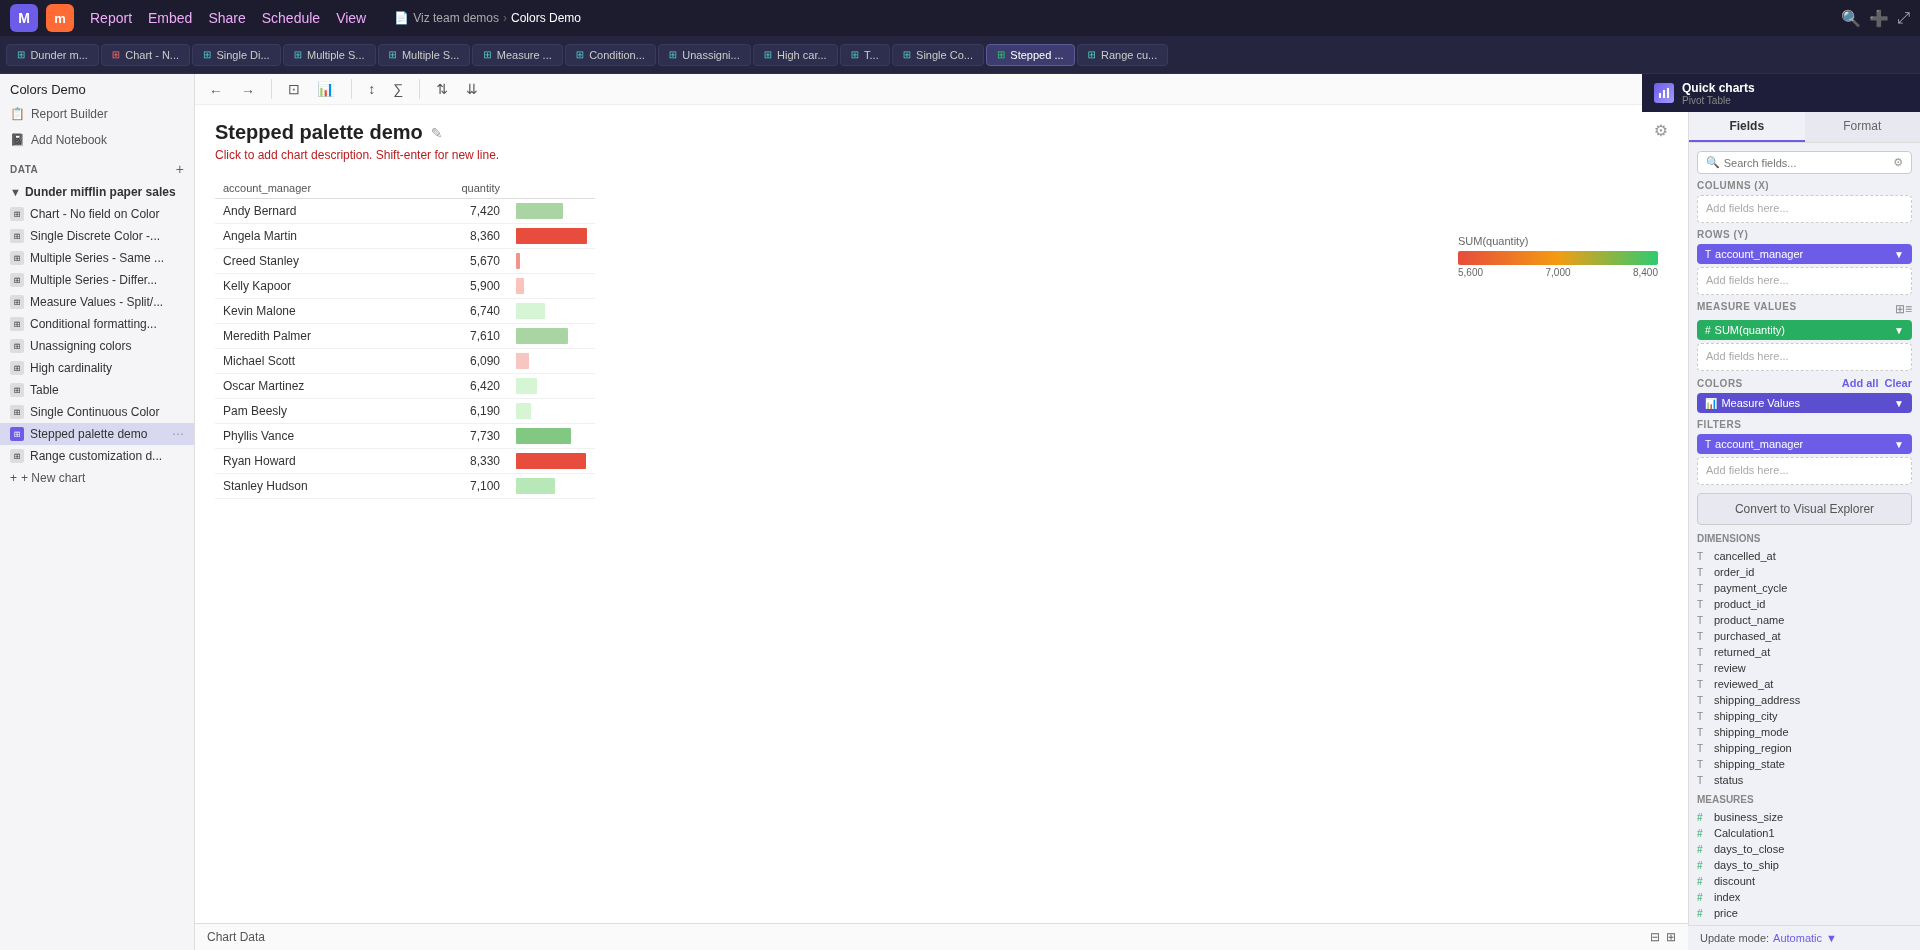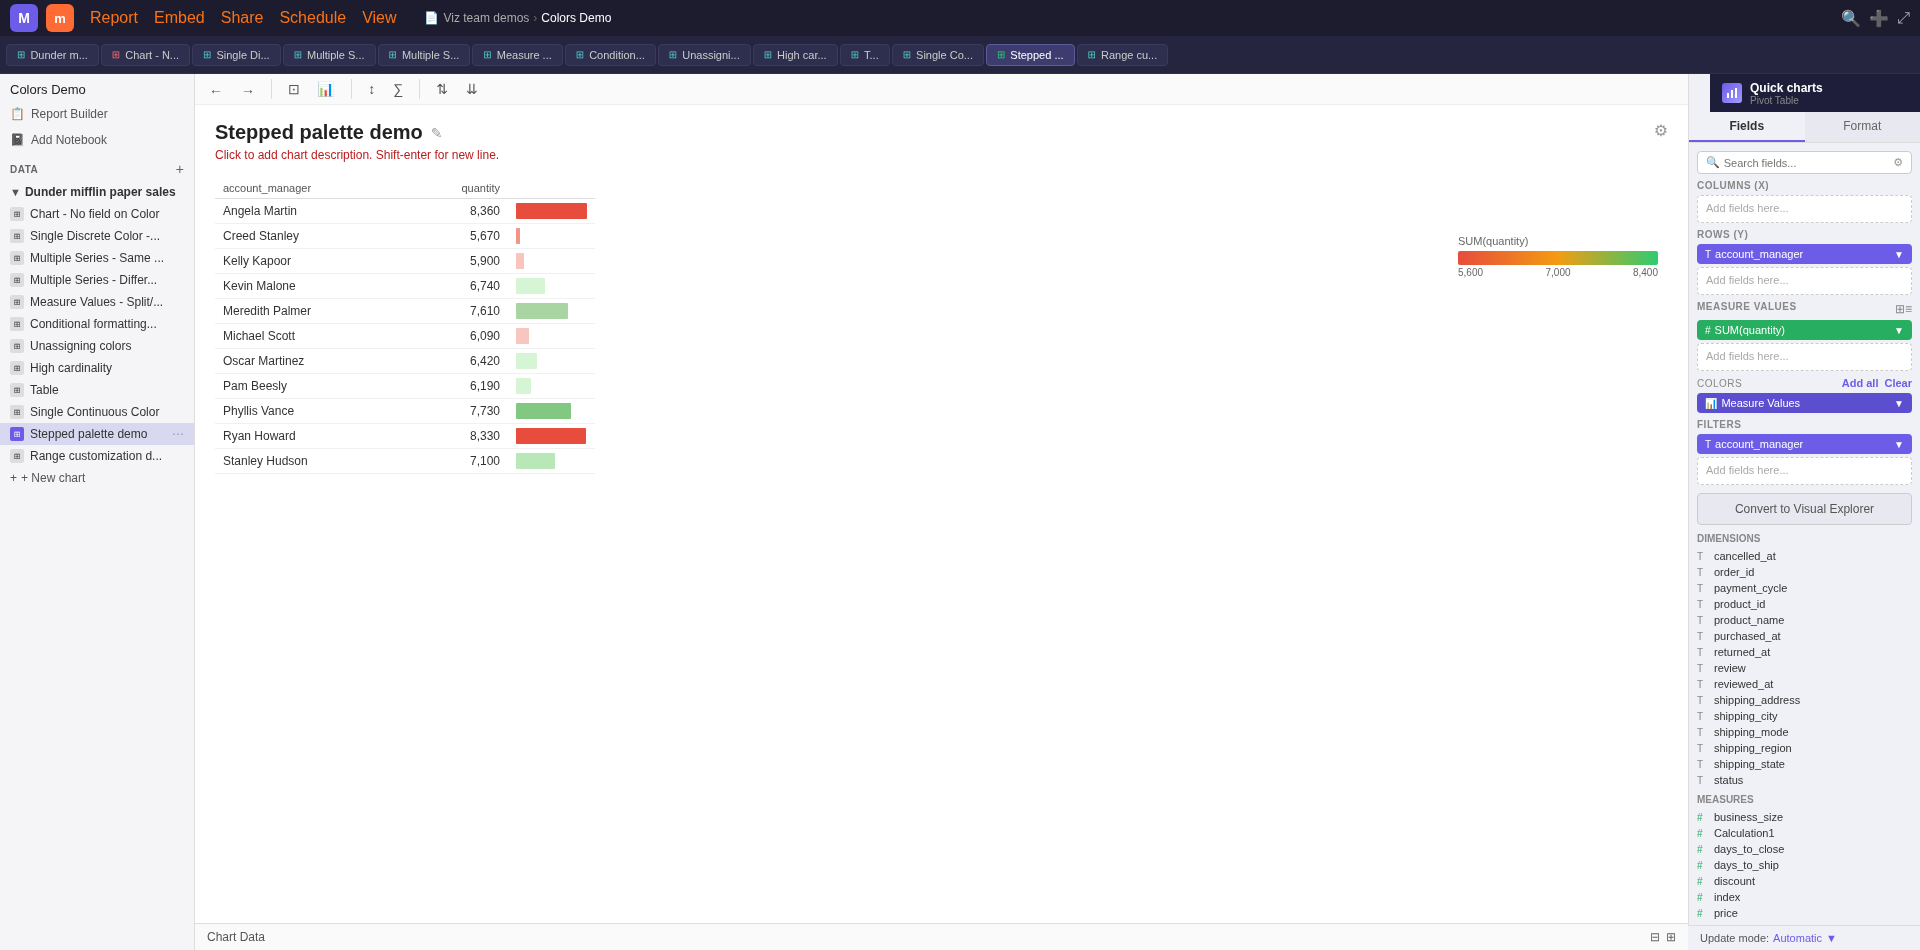--- a/index.html
+++ b/index.html
@@ -9,21 +9,21 @@
     #topbar {
       display: flex; align-items: center; background: #1c1c2e; height: 36px; padding: 0 10px; gap: 8px;
     }
     #topbar .logo-m { width: 28px; height: 28px; background: #6c5ce7; border-radius: 6px; display: flex; align-items: center; justify-content: center; color: white; font-weight: bold; font-size: 14px; }
     #topbar .logo-app { width: 28px; height: 28px; background: #ff6b35; border-radius: 6px; display: flex; align-items: center; justify-content: center; color: white; font-weight: bold; font-size: 13px; }
     #topbar .breadcrumb { color: #aaa; font-size: 12px; display: flex; align-items: center; gap: 4px; }
     #topbar .spacer { flex: 1; }
     #topbar .top-icons { display: flex; gap: 8px; align-items: center; }
     #topbar .top-icon { color: #aaa; font-size: 16px; cursor: pointer; }
     .nav-menu { display: flex; align-items: center; gap: 0; }
-    .nav-item { color: #f97316; font-size: 16px; padding: 0 8px; cursor: pointer; }
+    .nav-item { color: #f0abfc; font-size: 14px; padding: 0 8px; cursor: pointer; }
 
     
     #tabbar {
       display: flex; align-items: center; background: #252540; height: 38px; padding: 0 6px; gap: 2px; overflow: hidden;
       border-bottom: 1px solid #333;
     }
     .tab-item {
       display: flex; align-items: center; gap: 5px; background: #2e2e4e; color: #ccc; font-size: 11px;
       padding: 4px 10px; border-radius: 4px; cursor: pointer; white-space: nowrap; border: 1px solid #3a3a5c;
       max-width: 130px; overflow: hidden;
@@ -117,21 +117,21 @@
       display: flex; align-items: center; gap: 4px; background: #6c5ce7; color: #fff;
       border-radius: 4px; padding: 4px 8px; font-size: 11px; margin-bottom: 3px;
     }
     .panel-field-pill.green { background: #27ae60; }
     .panel-field-pill .pill-icon { font-size: 10px; }
     .panel-field-pill .pill-label { flex: 1; }
     .panel-field-pill .pill-arrow { font-size: 10px; cursor: pointer; }
 
     
     .panel-colors-header { display: flex; align-items: center; justify-content: space-between; margin: 6px 8px 4px; }
-    .panel-colors-title { font-size: 10px; font-weight: 400; color: #888; text-transform: uppercase; letter-spacing: 0.5px; }
+    .panel-colors-title { font-size: 10px; font-weight: 700; color: #888; text-transform: uppercase; letter-spacing: 0.5px; }
     .panel-colors-actions { display: flex; gap: 6px; }
     .panel-colors-action { font-size: 11px; color: #6c5ce7; cursor: pointer; font-weight: bold; }
 
     
     .dim-section { margin: 6px 8px; }
     .dim-title { font-size: 10px; font-weight: 700; color: #888; text-transform: uppercase; margin-bottom: 4px; }
     .dim-item { display: flex; align-items: center; gap: 5px; padding: 2px 0; font-size: 11px; color: #333; cursor: pointer; }
     .dim-icon { color: #888; font-size: 10px; width: 12px; }
     .dim-icon.measure { color: #27ae60; }
 
@@ -348,20 +348,29 @@
 
       <table id="data-table">
         <thead>
           <tr>
             <th>account_manager</th>
             <th class="right">quantity</th>
             <th style="width:80px;"></th>
           </tr>
         </thead>
         <tbody id="table-body">
+        <tr>
+    <td>Andy Bernard</td>
+    <td class="num">7,420</td>
+    <td class="bar-cell">
+      <div class="bar-bg">
+        <div style="width:47px;height:16px;background:#a8d5a2;border-radius:1px;"></div>
+      </div>
+    </td>
+  </tr>
             <tr>
     <td>Angela Martin</td>
     <td class="num">8,360</td>
     <td class="bar-cell">
       <div class="bar-bg">
         <div style="width:71px;height:16px;background:#e74c3c;border-radius:1px;"></div>
       </div>
     </td>
   </tr>
             <tr>
@@ -462,21 +471,21 @@
       <span class="chart-footer-label">Chart Data</span>
       <div style="display:flex;gap:6px;">
         <span style="color:#666;cursor:pointer;">⊟</span>
         <span style="color:#666;cursor:pointer;">⊞</span>
       </div>
     </div>
   </div>
 
   <div id="right-panel">
 
-    <div style="position:absolute;top:0;right:0;width:210px;background:#1e1e3a;display:flex;align-items:center;padding:8px 12px;gap:8px;z-index:10;height:38px;">
+    <div style="position:absolute;top:0;right:0;width:278px;background:#1e1e3a;display:flex;align-items:center;padding:8px 12px;gap:8px;z-index:10;height:38px;">
       <div class="qc-icon">
         <svg width="12" height="12" viewBox="0 0 12 12" fill="none">
             <rect x="1" y="6" width="2" height="5" fill="#fff"></rect>
             <rect x="5" y="3" width="2" height="8" fill="#fff"></rect>
             <rect x="9" y="1" width="2" height="10" fill="#fff"></rect>
           </svg>
       </div>
       <div>
         <div class="qc-title">Quick charts</div>
         <div class="qc-subtitle">Pivot Table</div>

